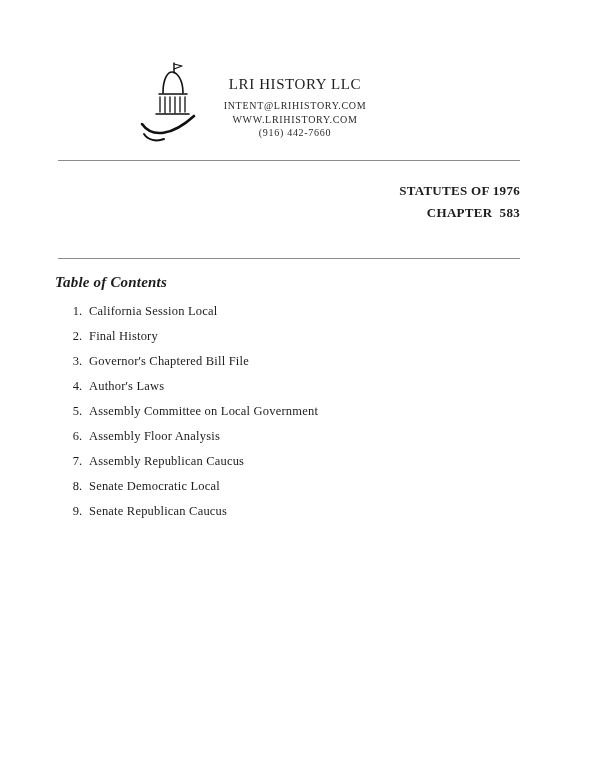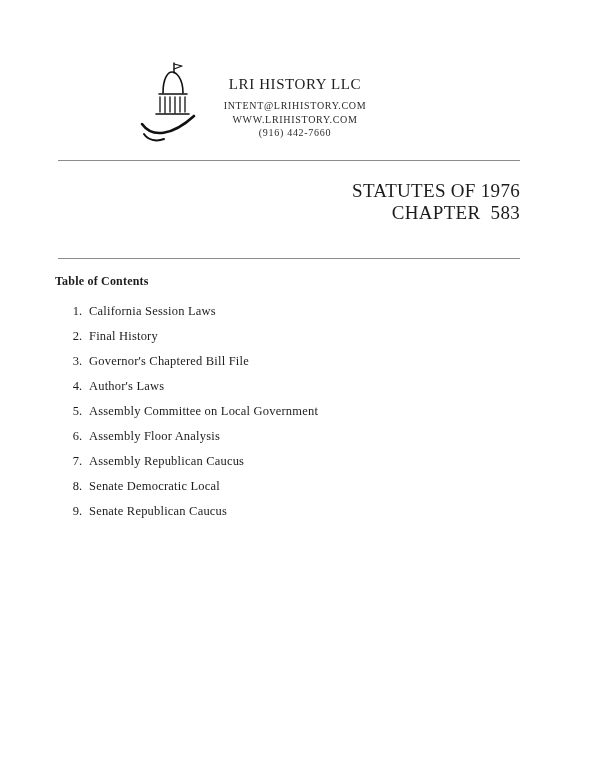--- a/index.html
+++ b/index.html
@@ -59,35 +59,36 @@
   .rule-2 { top: 258px; }
 
   
   .reference {
     position: absolute;
     right: 80px;
     top: 180px;
     text-align: right;
   }
   .reference-line {
-    font-weight: normal;
-    font-size: 19px;
+    font-weight: bold;
+    font-size: 13px;
     line-height: 22px;
     letter-spacing: 0.3px;
     white-space: pre;
   }
 
   
   .toc-title {
     position: absolute;
     left: 55px;
     top: 274px;
     font-weight: bold;
-    font-size: 12px;
+    font-size: 15px;
     letter-spacing: 0.2px;
+    font-style: italic;
   }
   .toc-list {
     position: absolute;
     left: 66px;
     top: 304px;
     list-style: none;
   }
   .toc-item {
     display: flex;
     align-items: baseline;
@@ -148,21 +149,21 @@
     <div class="reference-line">CHAPTER  583</div>
   </div>
 
   <div class="rule rule-2"></div>
 
   <div class="toc-title">Table of Contents</div>
 
   <ol class="toc-list">
     <li class="toc-item">
       <span class="num">1.</span>
-      <span class="label">California Session Laws</span>
+      <span class="label">California Session Local</span>
     </li>
     <li class="toc-item">
       <span class="num">2.</span>
       <span class="label">Final History</span>
     </li>
     <li class="toc-item">
       <span class="num">3.</span>
       <span class="label">Governor's Chaptered Bill File</span>
     </li>
     <li class="toc-item">

